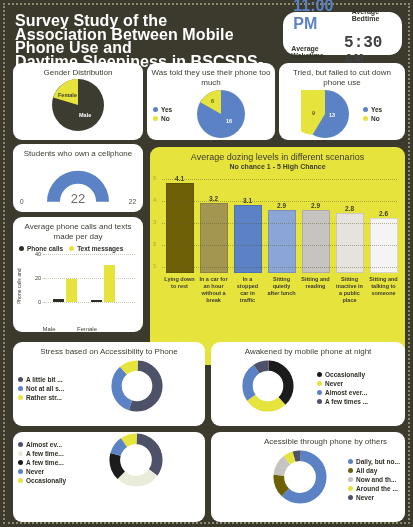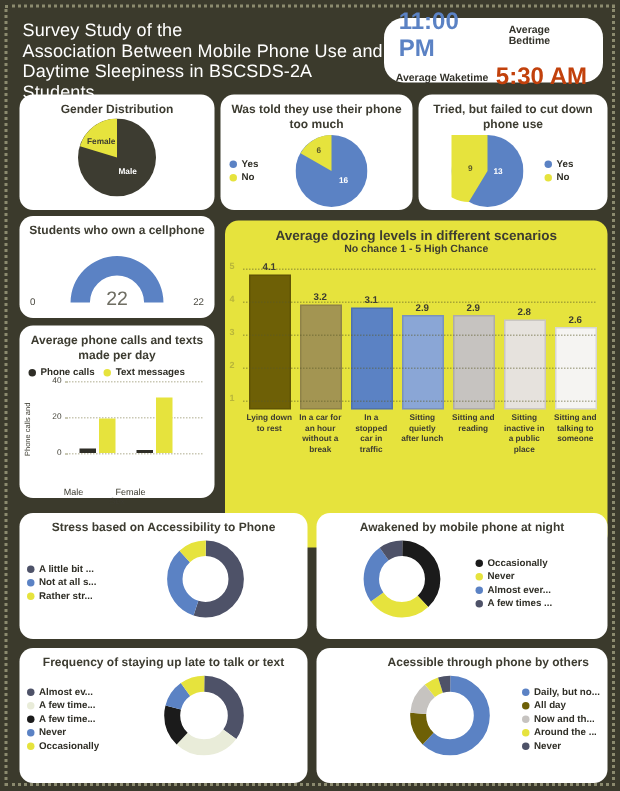--- a/index.html
+++ b/index.html
@@ -12,42 +12,42 @@
   .board{
     position:absolute;left:3px;top:3px;width:407px;height:521px;
     background:#3b3a2c;
     border:2px dotted #8b8a6e;
     box-sizing:border-box;
     padding:4px;
   }
   
   .header{display:flex;align-items:flex-start;justify-content:space-between;height:52px;}
   .title{
-    color:#ffffff;font-weight:normal;font-size:12px;line-height:13.5px;
+    color:#ffffff;font-weight:bold;font-size:16px;line-height:13.5px;
     padding:5px 0 0 6px;letter-spacing:.1px;
   }
   .timecard{
     background:#ffffff;border-radius:13px;width:148px;height:43px;
     margin:3px 2px 0 0;padding:3px 6px;box-sizing:border-box;
     display:flex;flex-direction:column;justify-content:center;gap:1px;
   }
   .timerow{display:flex;align-items:center;gap:5px;}
   .timerow.r1{justify-content:flex-start;padding-left:4px;}
   .timerow.r2{justify-content:flex-start;padding-left:2px;}
   .bigtime{font-size:16px;font-weight:bold;}
   .bigtime.bed{color:#5b82c4;}
-  .bigtime.wake{color:#c2410c;}
+  .bigtime.wake{color:#404040;font-family:Liberation Mono, monospace;}
   .smalllbl{font-size:7px;font-weight:bold;color:#33322a;}
   
   .card{
     background:#ffffff;border-radius:9px;box-sizing:border-box;
     position:absolute;
   }
   .card-title{
-    text-align:center;color:#3d3c31;font-size:8px;font-weight:bold;
+    text-align:center;color:#3d3c31;font-size:8px;font-weight:normal;
     padding:5px 4px 2px;line-height:10px;
   }
   .yellowcard{
     background:#e6e33d;border-radius:9px;box-sizing:border-box;position:absolute;
   }
   .yellowcard .card-title{font-size:9px;color:#3d3c31;}
   .subcap{text-align:center;font-size:7px;font-weight:bold;color:#3d3c31;margin-top:-1px;}
   
   .legend{display:flex;flex-direction:column;gap:2px;}
   .lg{display:flex;align-items:center;gap:3px;font-size:6.5px;font-weight:bold;color:#2f2e26;white-space:nowrap;}
@@ -313,21 +313,20 @@
         </div>
         <div class="lg">
           <span class="dot" style="background:#4e5268;"></span>
           <span>A few times ...</span>
         </div>
       </div>
     </div>
   </div>
 
   <div class="card" style="left:8px;top:427px;width:192px;height:90px;">
-    <div class="card-title">Frequency of staying up late to talk or text</div>
     <div style="display:flex;align-items:center;">
       <div class="legend" style="padding-left:5px;width:64px;">
         <div class="lg">
           <span class="dot" style="background:#4e5268;"></span>
           <span>Almost ev...</span>
         </div>
         <div class="lg">
           <span class="dot" style="background:#e9ecd9;"></span>
           <span>A few time...</span>
         </div>

